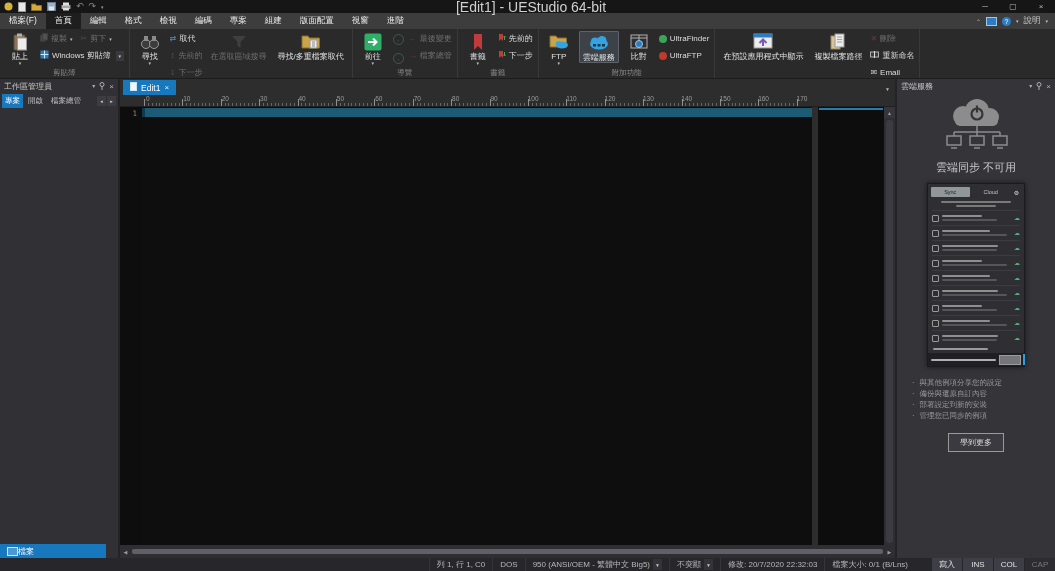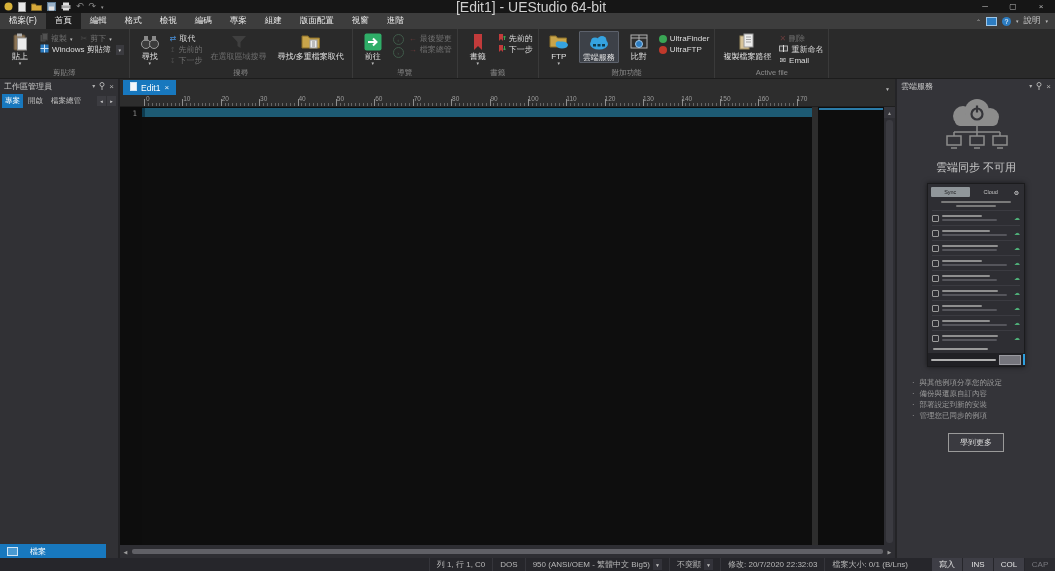--- a/index.html
+++ b/index.html
@@ -30,21 +30,21 @@
   
   .ribbon{height:49px;background:#2a2a2a;display:flex;border-bottom:1px solid #1c1c1c;flex:0 0 auto;}
   .rgroup{display:flex;flex-direction:column;border-right:1px solid #3a3a3a;padding:2px 5px 0 5px;}
   .rgroup-content{flex:1;display:flex;align-items:flex-start;gap:5px;}
   .rgroup-label{text-align:center;font-size:7.5px;color:#8b8b8b;height:11px;line-height:11px;}
   .bigbtn{display:flex;flex-direction:column;align-items:center;font-size:8px;color:#e2e2e2;padding:0 3px;min-width:24px;}
   .bigbtn .bicon{height:21px;display:flex;align-items:center;justify-content:center;}
   .bigbtn .blabel{line-height:9px;white-space:nowrap;}
   .bigbtn .bcaret{font-size:5px;line-height:5px;color:#bdbdbd;}
   .bigbtn.hl{background:#3d4148;border:1px solid #5c616b;border-radius:1px;}
-  .smallcol{display:flex;flex-direction:column;gap:2px;padding-top:3px;}
+  .smallcol{display:flex;flex-direction:column;gap:8px;padding-top:3px;}
   .smallrow{display:flex;gap:8px;}
   .smallbtn{display:flex;align-items:center;gap:3px;font-size:8px;color:#dedede;height:9px;white-space:nowrap;}
   .smallbtn .scaret{font-size:5px;color:#bdbdbd;}
   .dim{color:#6f6f6f !important;}
   .dim svg, .dim .glyph{opacity:.45;}
   .glyph{line-height:1;}
   .caretbox{width:8px;height:10px;background:#3a3a3e;color:#c8c8c8;font-size:5px;display:flex;align-items:center;justify-content:center;margin-left:2px;}
   .dotgreen{width:8px;height:8px;border-radius:50%;background:#3aa655;display:inline-block;}
   .dotred{width:8px;height:8px;border-radius:50%;background:#c0392b;display:inline-block;}
   .circbtn{width:9px;height:9px;border-radius:50%;border:1px solid #4f7a5f;color:#4f7a5f;font-size:6px;display:flex;align-items:center;justify-content:center;opacity:.6;}
@@ -57,21 +57,21 @@
   .panel-header{height:14px;display:flex;align-items:center;padding:0 4px;font-size:8px;color:#c9c9c9;flex:0 0 auto;}
   .ph-icons{margin-left:auto;display:flex;align-items:center;gap:4px;color:#b0b0b0;font-size:7px;}
   .ph-ic{line-height:1;font-size:6px;}
   .wp-tabs{height:16px;display:flex;align-items:center;padding:0 2px;gap:2px;font-size:7.5px;flex:0 0 auto;}
   .wp-tab{padding:2px 3px;color:#c4c4c4;white-space:nowrap;}
   .wp-tab.selected{background:#1878be;color:#fff;}
   .wp-arrows{margin-left:auto;display:flex;gap:1px;}
   .wp-arrow{width:9px;height:10px;background:#3c3c41;color:#cfcfcf;font-size:5px;display:flex;align-items:center;justify-content:center;}
   .wp-body{flex:1;}
   .wp-bottom{height:14px;display:flex;flex:0 0 auto;}
-  .files-tab{background:#1878be;color:#fff;font-size:8px;display:flex;align-items:center;gap:12px;padding:0 7px;width:92px;}
+  .files-tab{background:#1878be;color:#fff;font-size:8px;display:flex;align-items:center;gap:0;padding:0 7px;width:92px;}
   .files-ic{width:9px;height:7px;border:1px solid #cfe4f5;background:#4a9ad2;}
 
   
   .editor{flex:1;display:flex;flex-direction:column;background:#0d0d0d;min-width:0;}
   .tabbar{height:16px;background:#2d2d2d;display:flex;align-items:flex-end;flex:0 0 auto;}
   .etab{height:15px;background:#1878be;color:#fff;font-size:8.5px;display:flex;align-items:center;gap:4px;padding:0 7px;margin-left:3px;}
   .etab .eclose{font-size:8px;color:#e8f2fa;}
   .tabbar-right{margin-left:auto;color:#b5b5b5;font-size:5px;padding:0 5px 3px 0;}
   .ruler{height:11px;background:#2d2d2d;position:relative;flex:0 0 auto;border-bottom:1px solid #1f1f1f;}
   .ruler-ticks{position:absolute;left:24px;bottom:0;width:662px;height:11px;
@@ -406,20 +406,30 @@
           </div>
         </div>
       </div>
       <div class="rgroup-label">附加功能</div>
     </div>
 
     <div class="rgroup">
       <div class="rgroup-content">
         <div class="bigbtn">
           <span class="bicon">
+              <svg width="20" height="17">
+                <rect x="1" y="1" width="18" height="14" fill="#ececec" stroke="#9a9a9a"></rect>
+                <rect x="1" y="1" width="18" height="3.5" fill="#2d7dc2"></rect>
+                <path d="M10 13 v-6 m-3.5 3 l3.5 -3.5 l3.5 3.5" stroke="#7b5ab5" stroke-width="2" fill="none"></path>
+              </svg>
+            </span>
+          <span class="blabel">在預設應用程式中顯示</span>
+        </div>
+        <div class="bigbtn">
+          <span class="bicon">
               <svg width="16" height="18">
                 <rect x="1" y="3" width="9" height="13" fill="#d8c49a" stroke="#9a8a5f"></rect>
                 <rect x="5" y="1" width="9" height="13" fill="#ececec" stroke="#9a9a9a"></rect>
                 <path d="M7 4 h5 M7 6.5 h5 M7 9 h5" stroke="#a0a0a0"></path>
               </svg>
             </span>
           <span class="blabel">複製檔案路徑</span>
         </div>
         <div class="smallcol">
           <div class="smallbtn dim">

